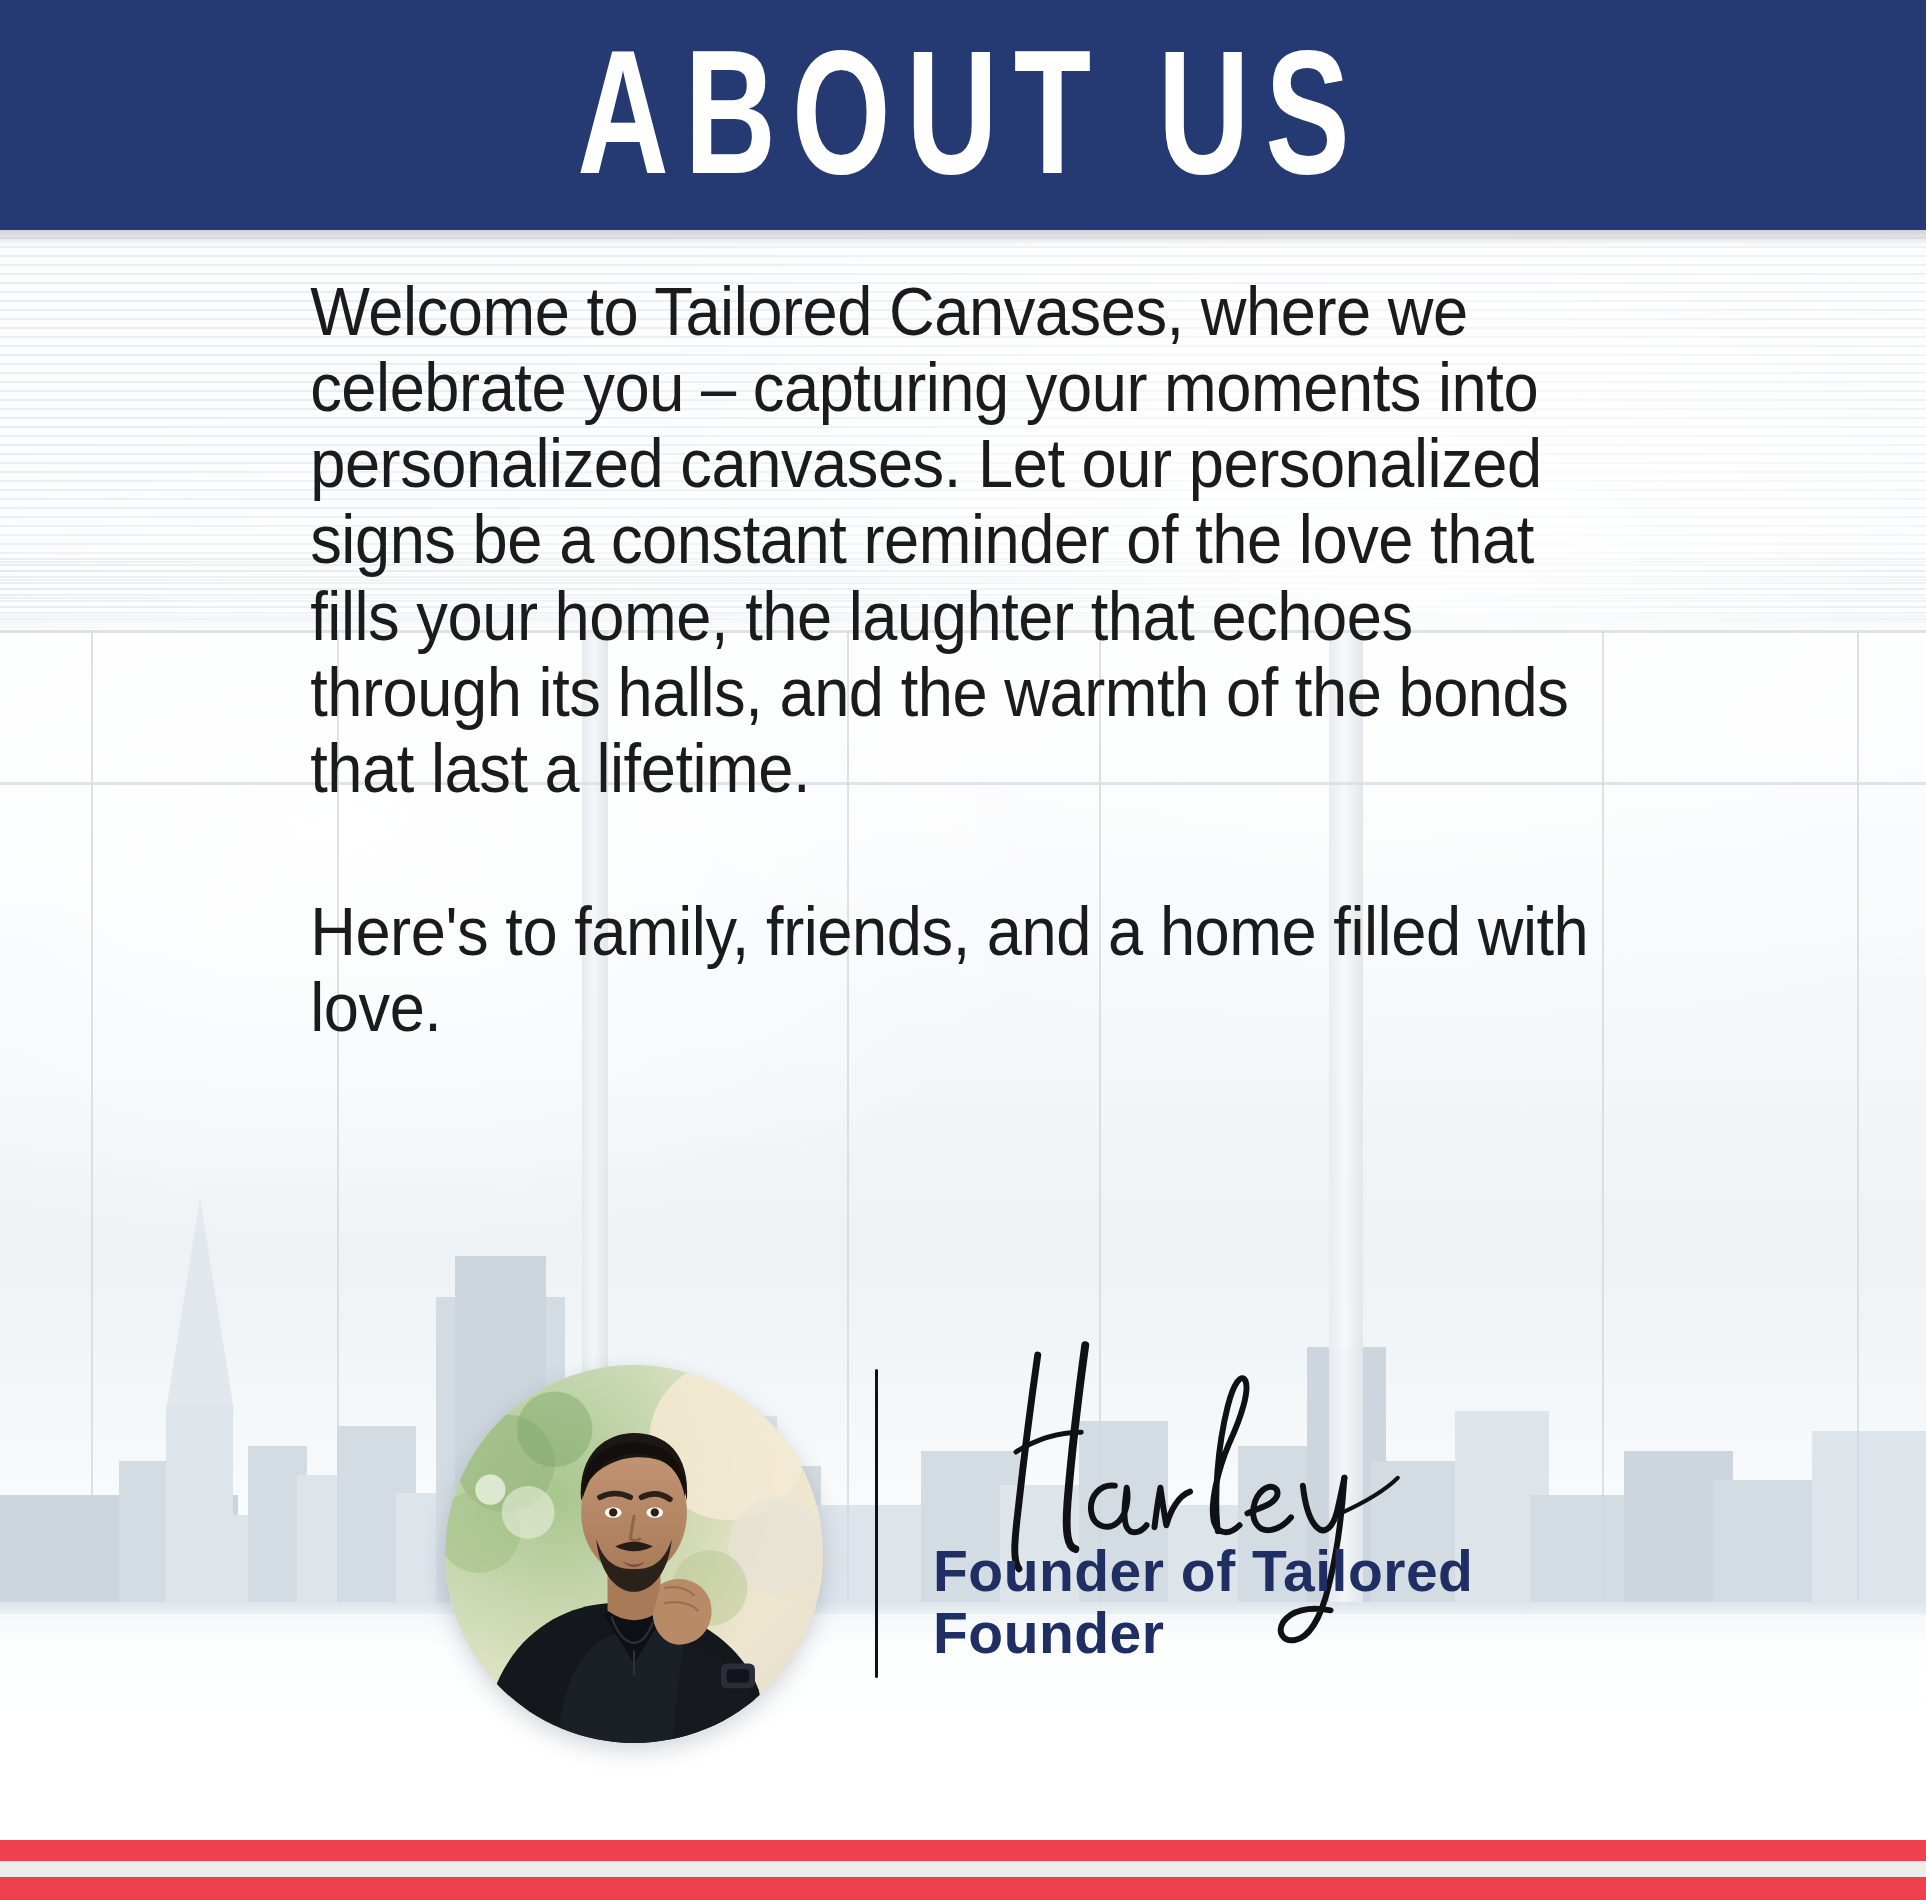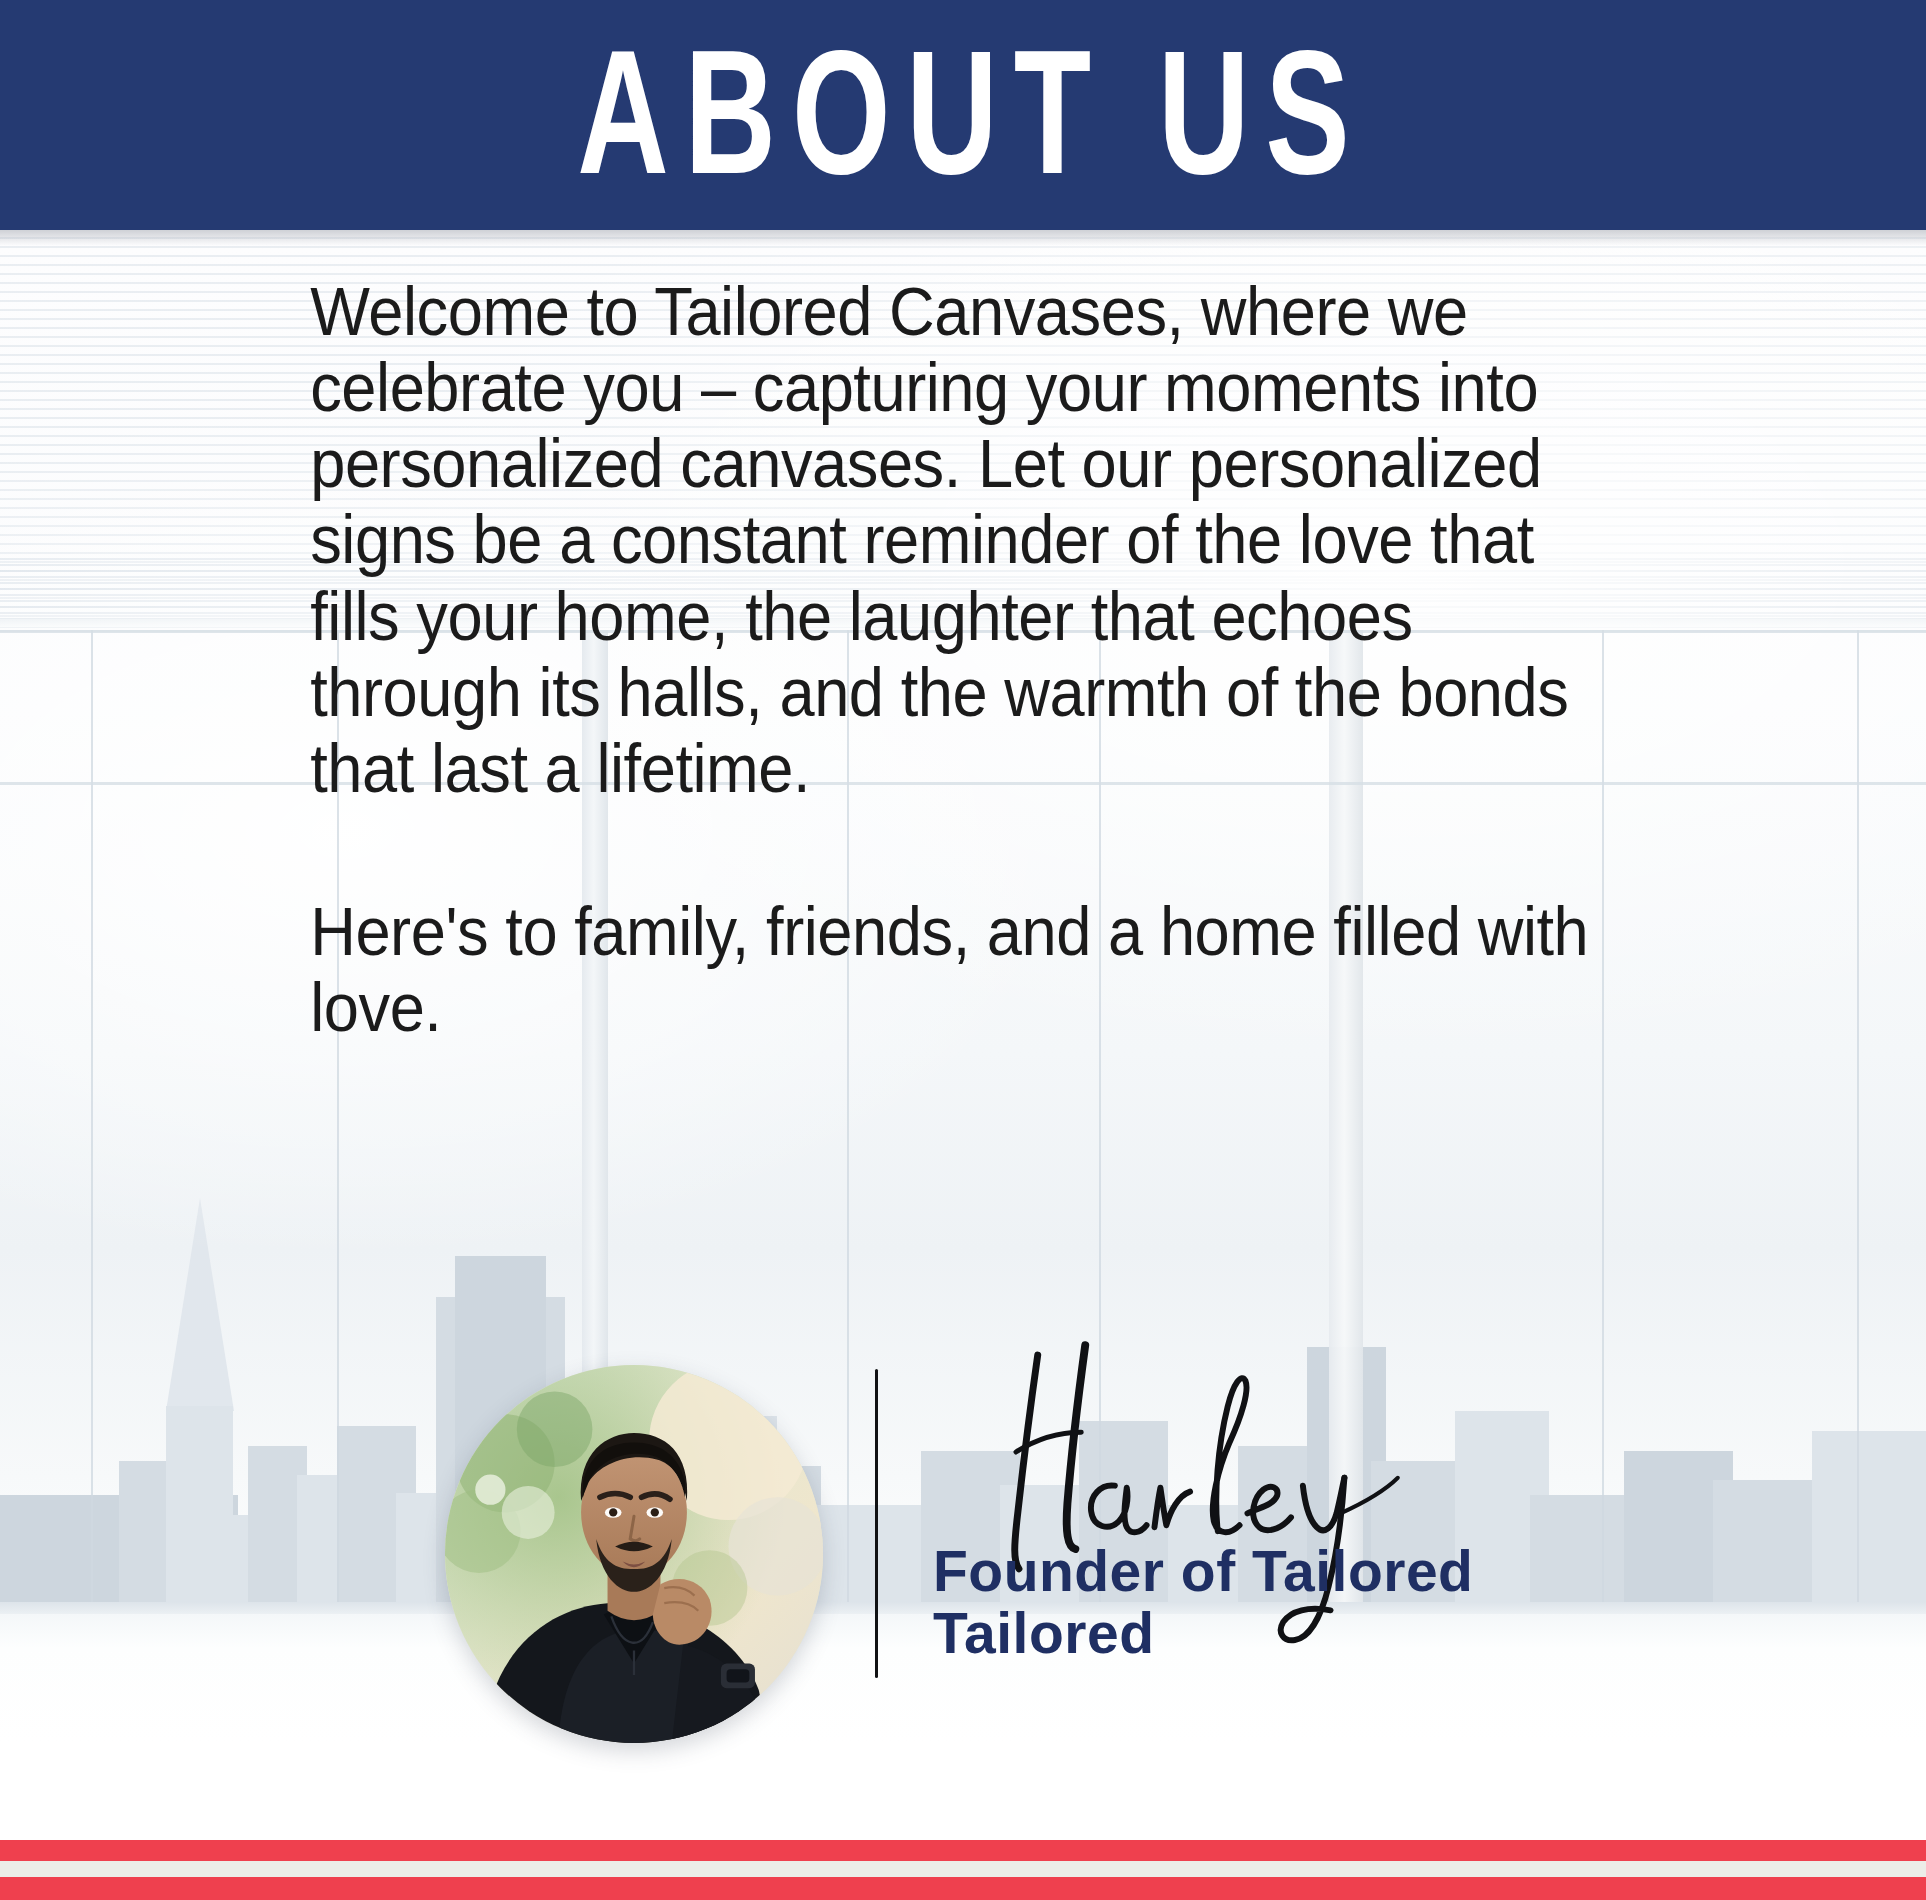--- a/index.html
+++ b/index.html
@@ -353,21 +353,21 @@
           <path d="M386 150 C388 168 392 184 400 192 C408 200 416 192 420 178 C424 162 426 150 428 142" stroke-width="6"></path>
           <path d="M428 142 C426 172 422 212 412 252 C404 284 392 304 378 306 C366 308 360 298 366 288 C374 276 392 272 414 276" stroke-width="6"></path>
 
           <path d="M424 178 C446 168 468 156 482 142" stroke-width="4"></path>
         </g>
       </svg>
     </div>
 
     <div class="role">
       <div>Founder of Tailored</div>
-      <div>Tailored</div>
+      <div>Founder</div>
     </div>
   </div>
 
   <div class="bar bar-top"></div>
   <div class="bar bar-gap"></div>
   <div class="bar bar-bottom"></div>
 
 </div>
 
 

